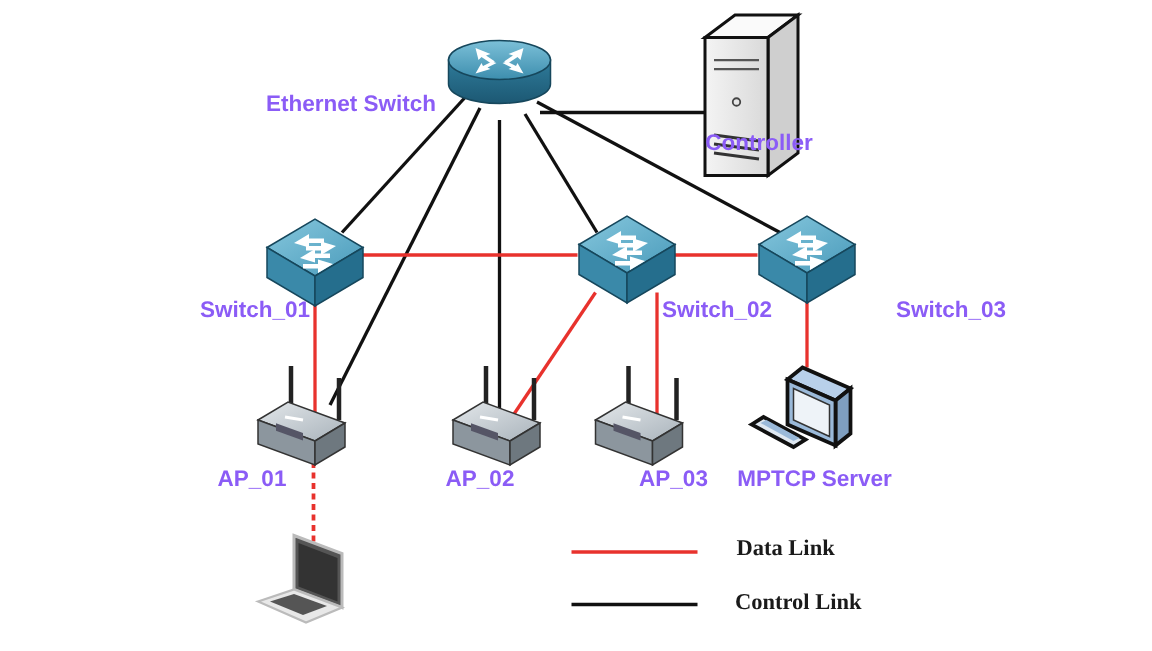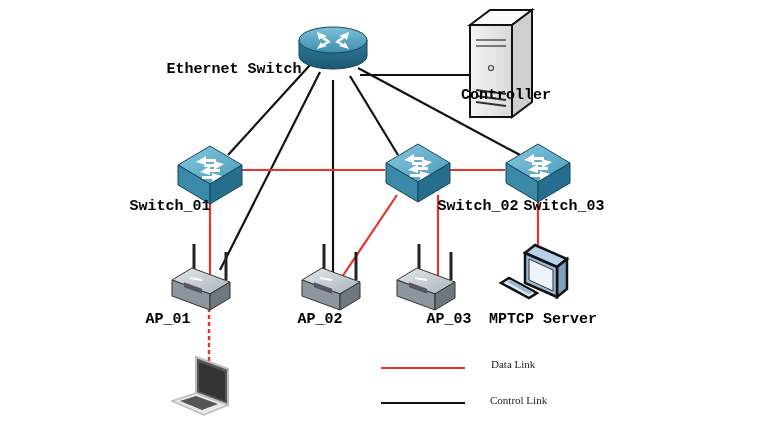--- a/index.html
+++ b/index.html
@@ -1,19 +1,19 @@
 <!DOCTYPE html>
 <html><head>
 <meta charset="utf-8">
 <style>
   html, body { margin: 0; padding: 0; background: #ffffff; }
   body { width: 768px; height: 434px; position: relative; overflow: hidden; font-family: "Liberation Serif", serif; }
   #canvas { position: absolute; left: 0; top: 0; width: 768px; height: 434px; }
-  .label { position: absolute; font-family: Liberation Mono, monospace; font-weight: bold; font-size: 15px; color: #000000; white-space: nowrap; transform: translateX(-50%); line-height: 1; }
-  .legend-label { position: absolute; font-family: "Liberation Serif", serif; font-weight: normal; font-size: 11px; color: #1a1a1a; white-space: nowrap; line-height: 1; }
+  .label { position: absolute; font-family: Liberation Sans, sans-serif; font-weight: bold; font-size: 15px; color: #8b5cf6; white-space: nowrap; transform: translateX(-50%); line-height: 1; }
+  .legend-label { position: absolute; font-family: "Liberation Serif", serif; font-weight: bold; font-size: 15px; color: #1a1a1a; white-space: nowrap; line-height: 1; }
 </style>
 </head>
 <body>
 
 <svg id="canvas" viewBox="0 0 768 434" xmlns="http://www.w3.org/2000/svg">
   <defs>
     <linearGradient id="routerTop" x1="0" y1="0" x2="0" y2="1">
       <stop offset="0" stop-color="#7cc0d8"></stop>
       <stop offset="1" stop-color="#3d8eae"></stop>
     </linearGradient>
@@ -156,20 +156,20 @@
   </g>
 
   <line x1="381" y1="368" x2="465" y2="368" stroke="#e8322d" stroke-width="2.2"></line>
   <line x1="381" y1="403" x2="465" y2="403" stroke="#111111" stroke-width="2.2"></line>
 </svg>
 
 <div class="label" style="left:234px; top:62px;">Ethernet Switch</div>
 <div class="label" style="left:506px; top:88px;">Controller</div>
 <div class="label" style="left:170px; top:199px;">Switch_01</div>
 <div class="label" style="left:478px; top:199px;">Switch_02</div>
-<div class="label" style="left:564px; top:199px;">Switch_03</div>
+<div class="label" style="left:634px; top:199px;">Switch_03</div>
 <div class="label" style="left:168px; top:312px;">AP_01</div>
 <div class="label" style="left:320px; top:312px;">AP_02</div>
 <div class="label" style="left:449px; top:312px;">AP_03</div>
 <div class="label" style="left:543px; top:312px;text-align:right;">MPTCP Server</div>
 
 <div class="legend-label" style="left:491px; top:359px;">Data Link</div>
 <div class="legend-label" style="left:490px; top:395px;">Control Link</div>
 
 </body></html>

